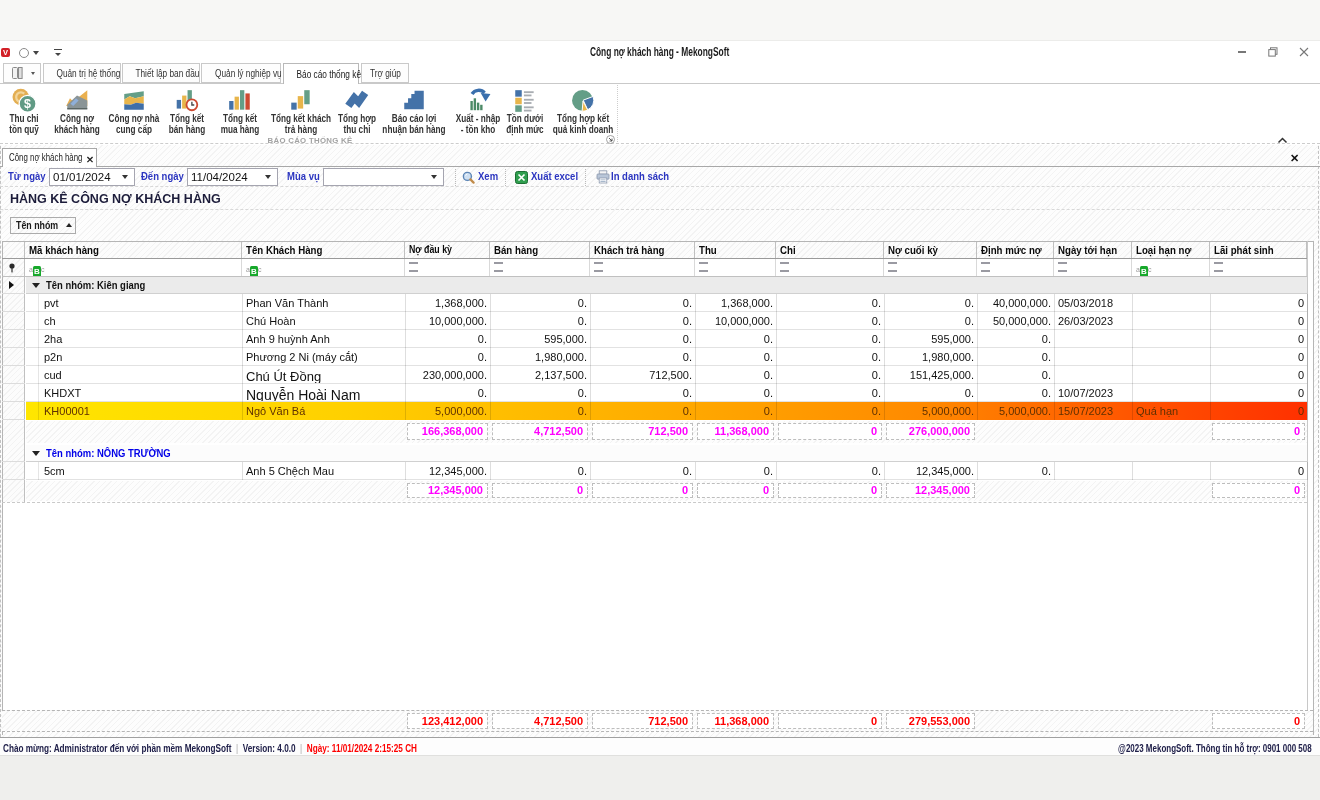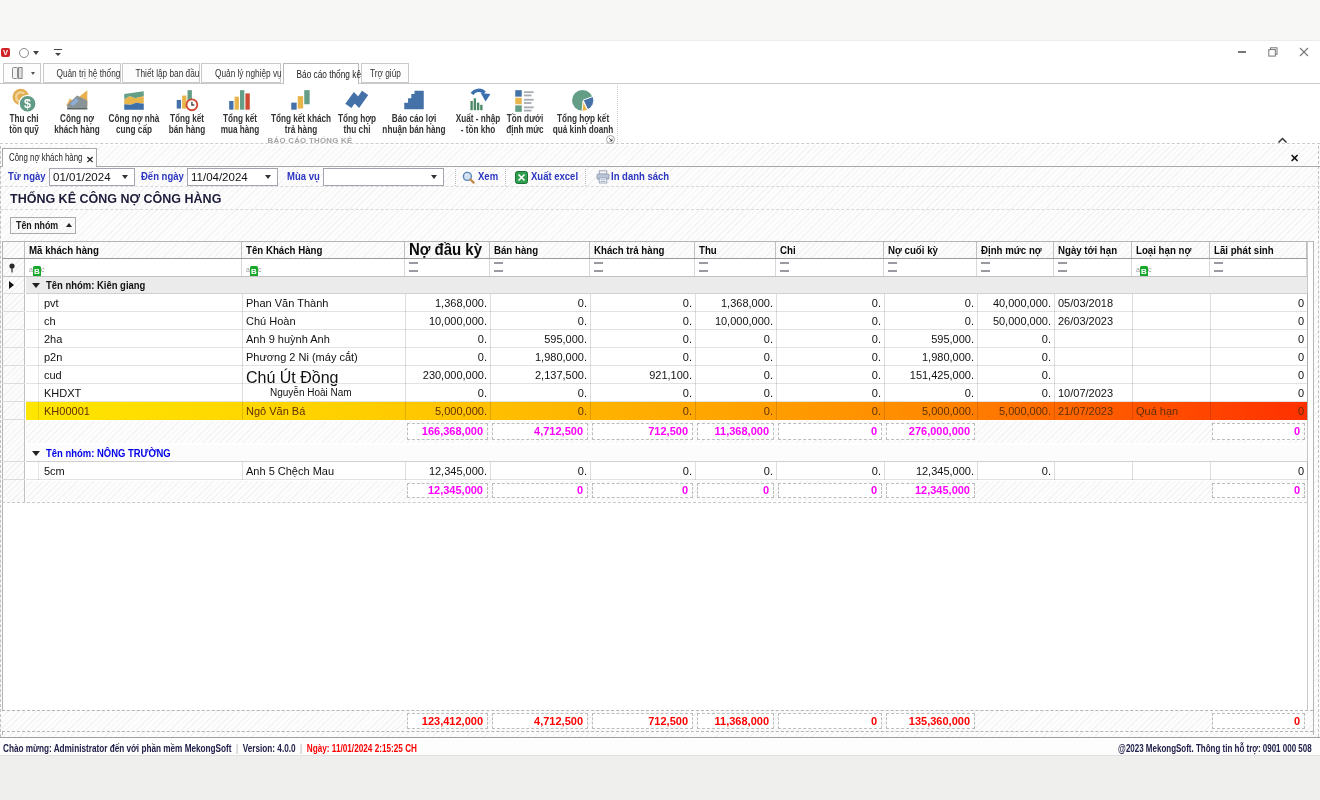--- a/index.html
+++ b/index.html
@@ -10,20 +10,21 @@
   svg{display:block;}
 </style></head><body>
 <div id="app">
 <div class="abs" style="left:0;top:0;width:1320px;height:40px;background:#f7f7f5;border-bottom:1px solid #ececea;"></div>
     <div class="abs" style="left:0;top:755px;width:1320px;height:45px;background:#efefed;border-top:1px solid #e0e0de;"></div>
     <div class="abs" style="left:1px;top:48px;width:9px;height:9px;background:#d22027;border-radius:2px;color:#fff;font-size:7.5px;font-weight:bold;text-align:center;line-height:9px;">V</div>
     <div class="abs" style="left:19px;top:48px;width:8px;height:8px;border:1.4px solid #8a8a8a;border-radius:50%;"></div>
     <div class="abs" style="left:33px;top:51px;width:0;height:0;border-left:3.5px solid transparent;border-right:3.5px solid transparent;border-top:4px solid #444;"></div>
     <div class="abs" style="left:54px;top:49px;width:8px;height:2px;border-top:1.6px solid #444;"></div>
     <div class="abs" style="left:55px;top:53px;width:0;height:0;border-left:3.2px solid transparent;border-right:3.2px solid transparent;border-top:3.8px solid #444;"></div>
+    <div class="abs" style="left:0;top:45px;width:1320px;height:14px;text-align:center;font-size:12px;font-weight:bold;color:#1a1a1a;"><span style="display:inline-block;transform:scaleX(0.7);transform-origin:center;white-space:nowrap;">Công nợ khách hàng - MekongSoft</span></div>
     <div class="abs" style="left:1238px;top:51px;width:8px;height:1.6px;background:#777;"></div>
     <svg class="abs" style="left:1268px;top:47px;" width="10" height="10" viewBox="0 0 10 10">
       <rect x="2.5" y="0.8" width="6.5" height="6.5" fill="none" stroke="#777" stroke-width="1"></rect>
       <rect x="0.8" y="2.6" width="6.5" height="6.5" fill="#fff" stroke="#777" stroke-width="1"></rect>
     </svg>
     <svg class="abs" style="left:1299px;top:47px;" width="10" height="10" viewBox="0 0 10 10">
       <path d="M1,1 L9,9 M9,1 L1,9" stroke="#777" stroke-width="1.1"></path>
     </svg>
     <div class="abs" style="left:0;top:83px;width:1320px;height:1px;background:#c9c9c9;"></div>
     <div class="abs" style="left:3px;top:63px;width:38px;height:20px;border:1px solid #c9c9c9;background:#fdfdfd;box-sizing:border-box;"></div>
@@ -181,31 +182,31 @@
     <svg class="abs" style="left:596px;top:170px;" width="14" height="14" viewBox="0 0 14 14">
       <rect x="3.2" y="0.8" width="7.6" height="3.4" fill="#f4f4f4" stroke="#8a97ad" stroke-width="0.8"></rect>
       <rect x="1" y="4" width="12" height="5.2" rx="0.8" fill="#b9c6d8" stroke="#8a97ad" stroke-width="0.8"></rect>
       <rect x="3.2" y="8" width="7.6" height="5" fill="#fff" stroke="#8a97ad" stroke-width="0.8"></rect>
       <rect x="4.4" y="9.4" width="5.2" height="0.9" fill="#9fb0c6"></rect>
       <rect x="4.4" y="11" width="5.2" height="0.9" fill="#9fb0c6"></rect>
     </svg>
     <div class="abs" style="left:611px;top:170px;font-size:11.2px;font-weight:bold;color:#2b35c0;white-space:nowrap;transform:scaleX(0.85);transform-origin:left;">In danh sách</div>
     <div class="abs" style="left:0;top:186px;width:1320px;height:1px;border-top:1px dashed #d8d8d8;"></div>
     <div class="abs" style="left:0;top:209px;width:1320px;height:1px;border-top:1px dashed #d8d8d8;"></div>
-    <div class="abs" style="left:10px;top:192px;font-size:12.5px;font-weight:bold;color:#1c1c3a;">THỐNG KÊ CÔNG NỢ CÔNG HÀNG</div>
+    <div class="abs" style="left:10px;top:192px;font-size:12.5px;font-weight:bold;color:#1c1c3a;">HÀNG KÊ CÔNG NỢ KHÁCH HÀNG</div>
     <div class="abs hatch" style="left:10px;top:217px;width:66px;height:17px;background-color:#fbfbfb;border:1px solid #ababab;box-sizing:border-box;font-size:10.4px;font-weight:bold;color:#1a1a1a;line-height:15px;padding-left:5px;white-space:nowrap;"><span style="display:inline-block;transform:scaleX(0.85);transform-origin:left;">Tên nhóm</span><span style="position:absolute;left:55px;top:5px;width:0;height:0;border-left:3.5px solid transparent;border-right:3.5px solid transparent;border-bottom:4.5px solid #222;"></span></div>
     <div class="abs" style="left:2px;top:241px;width:1311px;height:469px;background:#fff;"></div>
     <div class="abs" style="left:2px;top:241px;width:1311px;height:1px;background:#b5b5b5;"></div>
     <div class="abs" style="left:2px;top:241px;width:1px;height:494px;background:#b5b5b5;"></div>
     <div class="abs" style="left:1313px;top:241px;width:1px;height:494px;background:#b5b5b5;"></div>
     <div class="abs" style="left:1307px;top:241px;width:1px;height:469px;background:#c8c8c8;"></div>
     <div class="abs hatch" style="left:3px;top:242px;width:22px;height:16px;background-color:#fcfcfc;border-right:1px solid #c0c0c0;box-sizing:border-box;"></div>
     <div class="abs hatch" style="left:25px;top:242px;width:217px;height:16px;background-color:#fcfcfc;border-right:1px solid #c0c0c0;box-sizing:border-box;font-size:11px;font-weight:bold;color:#0a0a0a;line-height:16px;padding-left:4px;overflow:hidden;white-space:nowrap;"><span style="display:inline-block;transform:scaleX(0.88);transform-origin:left;">Mã khách hàng</span></div>
     <div class="abs hatch" style="left:242px;top:242px;width:163px;height:16px;background-color:#fcfcfc;border-right:1px solid #c0c0c0;box-sizing:border-box;font-size:11px;font-weight:bold;color:#0a0a0a;line-height:16px;padding-left:4px;overflow:hidden;white-space:nowrap;"><span style="display:inline-block;transform:scaleX(0.88);transform-origin:left;">Tên Khách Hàng</span></div>
-    <div class="abs hatch" style="left:405px;top:242px;width:85px;height:16px;background-color:#fcfcfc;border-right:1px solid #c0c0c0;box-sizing:border-box;font-size:17px;font-weight:bold;color:#0a0a0a;line-height:16px;padding-left:4px;overflow:hidden;white-space:nowrap;"><span style="display:inline-block;transform:scaleX(0.88);transform-origin:left;">Nợ đầu kỳ</span></div>
+    <div class="abs hatch" style="left:405px;top:242px;width:85px;height:16px;background-color:#fcfcfc;border-right:1px solid #c0c0c0;box-sizing:border-box;font-size:10px;font-weight:bold;color:#0a0a0a;line-height:16px;padding-left:4px;overflow:hidden;white-space:nowrap;"><span style="display:inline-block;transform:scaleX(0.88);transform-origin:left;">Nợ đầu kỳ</span></div>
     <div class="abs hatch" style="left:490px;top:242px;width:100px;height:16px;background-color:#fcfcfc;border-right:1px solid #c0c0c0;box-sizing:border-box;font-size:11px;font-weight:bold;color:#0a0a0a;line-height:16px;padding-left:4px;overflow:hidden;white-space:nowrap;"><span style="display:inline-block;transform:scaleX(0.88);transform-origin:left;">Bán hàng</span></div>
     <div class="abs hatch" style="left:590px;top:242px;width:105px;height:16px;background-color:#fcfcfc;border-right:1px solid #c0c0c0;box-sizing:border-box;font-size:11px;font-weight:bold;color:#0a0a0a;line-height:16px;padding-left:4px;overflow:hidden;white-space:nowrap;"><span style="display:inline-block;transform:scaleX(0.88);transform-origin:left;">Khách trả hàng</span></div>
     <div class="abs hatch" style="left:695px;top:242px;width:81px;height:16px;background-color:#fcfcfc;border-right:1px solid #c0c0c0;box-sizing:border-box;font-size:11px;font-weight:bold;color:#0a0a0a;line-height:16px;padding-left:4px;overflow:hidden;white-space:nowrap;"><span style="display:inline-block;transform:scaleX(0.88);transform-origin:left;">Thu</span></div>
     <div class="abs hatch" style="left:776px;top:242px;width:108px;height:16px;background-color:#fcfcfc;border-right:1px solid #c0c0c0;box-sizing:border-box;font-size:11px;font-weight:bold;color:#0a0a0a;line-height:16px;padding-left:4px;overflow:hidden;white-space:nowrap;"><span style="display:inline-block;transform:scaleX(0.88);transform-origin:left;">Chi</span></div>
     <div class="abs hatch" style="left:884px;top:242px;width:93px;height:16px;background-color:#fcfcfc;border-right:1px solid #c0c0c0;box-sizing:border-box;font-size:11px;font-weight:bold;color:#0a0a0a;line-height:16px;padding-left:4px;overflow:hidden;white-space:nowrap;"><span style="display:inline-block;transform:scaleX(0.88);transform-origin:left;">Nợ cuối kỳ</span></div>
     <div class="abs hatch" style="left:977px;top:242px;width:77px;height:16px;background-color:#fcfcfc;border-right:1px solid #c0c0c0;box-sizing:border-box;font-size:11px;font-weight:bold;color:#0a0a0a;line-height:16px;padding-left:4px;overflow:hidden;white-space:nowrap;"><span style="display:inline-block;transform:scaleX(0.88);transform-origin:left;">Định mức nợ</span></div>
     <div class="abs hatch" style="left:1054px;top:242px;width:78px;height:16px;background-color:#fcfcfc;border-right:1px solid #c0c0c0;box-sizing:border-box;font-size:11px;font-weight:bold;color:#0a0a0a;line-height:16px;padding-left:4px;overflow:hidden;white-space:nowrap;"><span style="display:inline-block;transform:scaleX(0.88);transform-origin:left;">Ngày tới hạn</span></div>
     <div class="abs hatch" style="left:1132px;top:242px;width:78px;height:16px;background-color:#fcfcfc;border-right:1px solid #c0c0c0;box-sizing:border-box;font-size:11px;font-weight:bold;color:#0a0a0a;line-height:16px;padding-left:4px;overflow:hidden;white-space:nowrap;"><span style="display:inline-block;transform:scaleX(0.88);transform-origin:left;">Loại hạn nợ</span></div>
     <div class="abs hatch" style="left:1210px;top:242px;width:97px;height:16px;background-color:#fcfcfc;border-right:1px solid #c0c0c0;box-sizing:border-box;font-size:11px;font-weight:bold;color:#0a0a0a;line-height:16px;padding-left:4px;overflow:hidden;white-space:nowrap;"><span style="display:inline-block;transform:scaleX(0.88);transform-origin:left;">Lãi phát sinh</span></div>
     <div class="abs" style="left:2px;top:258px;width:1305px;height:1px;background:#9a9a9a;"></div>
@@ -273,53 +274,53 @@
     <div class="abs num" style="left:405px;top:351px;width:82px;font-size:11px;color:#111;">0.</div>
     <div class="abs num" style="left:490px;top:351px;width:97px;font-size:11px;color:#111;">1,980,000.</div>
     <div class="abs num" style="left:590px;top:351px;width:102px;font-size:11px;color:#111;">0.</div>
     <div class="abs num" style="left:695px;top:351px;width:78px;font-size:11px;color:#111;">0.</div>
     <div class="abs num" style="left:776px;top:351px;width:105px;font-size:11px;color:#111;">0.</div>
     <div class="abs num" style="left:884px;top:351px;width:90px;font-size:11px;color:#111;">1,980,000.</div>
     <div class="abs num" style="left:977px;top:351px;width:74px;font-size:11px;color:#111;">0.</div>
     <div class="abs num" style="left:1210px;top:351px;width:94px;font-size:11px;color:#111;">0</div>
     <div class="abs" style="left:26px;top:365px;width:1281px;height:1px;background:#e2e2e2;"></div>
     <div class="abs" style="left:44px;top:369px;font-size:11px;color:#111;">cud</div>
-    <div class="abs" style="left:246px;top:369px;font-size:16px;color:#111;">Chú Út Đồng</div>
+    <div class="abs" style="left:246px;top:369px;font-size:13px;color:#111;">Chú Út Đồng</div>
     <div class="abs num" style="left:405px;top:369px;width:82px;font-size:11px;color:#111;">230,000,000.</div>
     <div class="abs num" style="left:490px;top:369px;width:97px;font-size:11px;color:#111;">2,137,500.</div>
-    <div class="abs num" style="left:590px;top:369px;width:102px;font-size:11px;color:#111;">921,100.</div>
+    <div class="abs num" style="left:590px;top:369px;width:102px;font-size:11px;color:#111;">712,500.</div>
     <div class="abs num" style="left:695px;top:369px;width:78px;font-size:11px;color:#111;">0.</div>
     <div class="abs num" style="left:776px;top:369px;width:105px;font-size:11px;color:#111;">0.</div>
     <div class="abs num" style="left:884px;top:369px;width:90px;font-size:11px;color:#111;">151,425,000.</div>
     <div class="abs num" style="left:977px;top:369px;width:74px;font-size:11px;color:#111;">0.</div>
     <div class="abs num" style="left:1210px;top:369px;width:94px;font-size:11px;color:#111;">0</div>
     <div class="abs" style="left:26px;top:383px;width:1281px;height:1px;background:#e2e2e2;"></div>
     <div class="abs" style="left:44px;top:387px;font-size:11px;color:#111;">KHDXT</div>
-    <div class="abs" style="left:246px;top:387px;font-size:10px;color:#111;margin-left:24px;">Nguyễn Hoài Nam</div>
+    <div class="abs" style="left:246px;top:387px;font-size:14px;color:#111;">Nguyễn Hoài Nam</div>
     <div class="abs num" style="left:405px;top:387px;width:82px;font-size:11px;color:#111;">0.</div>
     <div class="abs num" style="left:490px;top:387px;width:97px;font-size:11px;color:#111;">0.</div>
     <div class="abs num" style="left:590px;top:387px;width:102px;font-size:11px;color:#111;">0.</div>
     <div class="abs num" style="left:695px;top:387px;width:78px;font-size:11px;color:#111;">0.</div>
     <div class="abs num" style="left:776px;top:387px;width:105px;font-size:11px;color:#111;">0.</div>
     <div class="abs num" style="left:884px;top:387px;width:90px;font-size:11px;color:#111;">0.</div>
     <div class="abs num" style="left:977px;top:387px;width:74px;font-size:11px;color:#111;">0.</div>
     <div class="abs" style="left:1058px;top:387px;font-size:11px;color:#111;">10/07/2023</div>
     <div class="abs num" style="left:1210px;top:387px;width:94px;font-size:11px;color:#111;">0</div>
     <div class="abs" style="left:26px;top:401px;width:1281px;height:1px;background:#e2e2e2;"></div>
     <div class="abs" style="left:26px;top:402px;width:1281px;height:18px;background:linear-gradient(90deg,#ffe600 0%,#ffd000 25%,#ffa800 52%,#ff8a00 70%,#ff5000 88%,#ff3000 100%);"></div>
     <div class="abs" style="left:44px;top:405px;font-size:11px;color:#5f3000;">KH00001</div>
     <div class="abs" style="left:246px;top:405px;font-size:11px;color:#5f3000;">Ngô Văn Bá</div>
     <div class="abs num" style="left:405px;top:405px;width:82px;font-size:11px;color:#5f3000;">5,000,000.</div>
     <div class="abs num" style="left:490px;top:405px;width:97px;font-size:11px;color:#5f3000;">0.</div>
     <div class="abs num" style="left:590px;top:405px;width:102px;font-size:11px;color:#5f3000;">0.</div>
     <div class="abs num" style="left:695px;top:405px;width:78px;font-size:11px;color:#5f3000;">0.</div>
     <div class="abs num" style="left:776px;top:405px;width:105px;font-size:11px;color:#5f3000;">0.</div>
     <div class="abs num" style="left:884px;top:405px;width:90px;font-size:11px;color:#5f3000;">5,000,000.</div>
     <div class="abs num" style="left:977px;top:405px;width:74px;font-size:11px;color:#5f3000;">5,000,000.</div>
-    <div class="abs" style="left:1058px;top:405px;font-size:11px;color:#5f3000;">21/07/2023</div>
+    <div class="abs" style="left:1058px;top:405px;font-size:11px;color:#5f3000;">15/07/2023</div>
     <div class="abs" style="left:1136px;top:405px;font-size:11px;color:#5f3000;">Quá hạn</div>
     <div class="abs num" style="left:1210px;top:405px;width:94px;font-size:11px;color:#5f3000;">0</div>
     <div class="abs" style="left:242px;top:294px;width:1px;height:126px;background:rgba(0,0,0,0.13);"></div>
     <div class="abs" style="left:405px;top:294px;width:1px;height:126px;background:rgba(0,0,0,0.13);"></div>
     <div class="abs" style="left:490px;top:294px;width:1px;height:126px;background:rgba(0,0,0,0.13);"></div>
     <div class="abs" style="left:590px;top:294px;width:1px;height:126px;background:rgba(0,0,0,0.13);"></div>
     <div class="abs" style="left:695px;top:294px;width:1px;height:126px;background:rgba(0,0,0,0.13);"></div>
     <div class="abs" style="left:776px;top:294px;width:1px;height:126px;background:rgba(0,0,0,0.13);"></div>
     <div class="abs" style="left:884px;top:294px;width:1px;height:126px;background:rgba(0,0,0,0.13);"></div>
     <div class="abs" style="left:977px;top:294px;width:1px;height:126px;background:rgba(0,0,0,0.13);"></div>
@@ -381,17 +382,17 @@
     <div class="abs num" style="left:778px;top:483px;width:104px;height:15px;background:#fff;border:1px dashed #bdbdbd;box-sizing:border-box;font-size:11px;font-weight:bold;color:#ff00ff;line-height:13px;padding-right:4px;">0</div>
     <div class="abs num" style="left:886px;top:483px;width:89px;height:15px;background:#fff;border:1px dashed #bdbdbd;box-sizing:border-box;font-size:11px;font-weight:bold;color:#ff00ff;line-height:13px;padding-right:4px;">12,345,000</div>
     <div class="abs num" style="left:1212px;top:483px;width:93px;height:15px;background:#fff;border:1px dashed #bdbdbd;box-sizing:border-box;font-size:11px;font-weight:bold;color:#ff00ff;line-height:13px;padding-right:4px;">0</div>
     <div class="abs" style="left:2px;top:502px;width:1305px;height:1px;border-top:1px dashed #c9c9c9;"></div>
     <div class="abs hatch" style="left:2px;top:710px;width:1311px;height:22px;background-color:#fdfdfd;border-top:1px dashed #b5b5b5;border-bottom:1px dashed #b5b5b5;box-sizing:border-box;"></div>
     <div class="abs num" style="left:407px;top:713px;width:81px;height:16px;background:#fff;border:1px dashed #bdbdbd;box-sizing:border-box;font-size:11px;font-weight:bold;color:#fe0000;line-height:14px;padding-right:4px;">123,412,000</div>
     <div class="abs num" style="left:492px;top:713px;width:96px;height:16px;background:#fff;border:1px dashed #bdbdbd;box-sizing:border-box;font-size:11px;font-weight:bold;color:#fe0000;line-height:14px;padding-right:4px;">4,712,500</div>
     <div class="abs num" style="left:592px;top:713px;width:101px;height:16px;background:#fff;border:1px dashed #bdbdbd;box-sizing:border-box;font-size:11px;font-weight:bold;color:#fe0000;line-height:14px;padding-right:4px;">712,500</div>
     <div class="abs num" style="left:697px;top:713px;width:77px;height:16px;background:#fff;border:1px dashed #bdbdbd;box-sizing:border-box;font-size:11px;font-weight:bold;color:#fe0000;line-height:14px;padding-right:4px;">11,368,000</div>
     <div class="abs num" style="left:778px;top:713px;width:104px;height:16px;background:#fff;border:1px dashed #bdbdbd;box-sizing:border-box;font-size:11px;font-weight:bold;color:#fe0000;line-height:14px;padding-right:4px;">0</div>
-    <div class="abs num" style="left:886px;top:713px;width:89px;height:16px;background:#fff;border:1px dashed #bdbdbd;box-sizing:border-box;font-size:11px;font-weight:bold;color:#fe0000;line-height:14px;padding-right:4px;">135,360,000</div>
+    <div class="abs num" style="left:886px;top:713px;width:89px;height:16px;background:#fff;border:1px dashed #bdbdbd;box-sizing:border-box;font-size:11px;font-weight:bold;color:#fe0000;line-height:14px;padding-right:4px;">279,553,000</div>
     <div class="abs num" style="left:1212px;top:713px;width:93px;height:16px;background:#fff;border:1px dashed #bdbdbd;box-sizing:border-box;font-size:11px;font-weight:bold;color:#fe0000;line-height:14px;padding-right:4px;">0</div>
     <div class="abs" style="left:0;top:737px;width:1320px;height:18px;background:#fdfdfd;border-top:1px solid #a0a0a0;box-sizing:border-box;"></div>
     <div class="abs" style="left:3px;top:742px;font-size:10.5px;font-weight:bold;color:#20204a;white-space:nowrap;transform:scaleX(0.78);transform-origin:left;">Chào mừng: Administrator đến với phần mềm MekongSoft <span style="color:#aaa;font-weight:normal;">&nbsp;|&nbsp;</span> Version: 4.0.0 <span style="color:#aaa;font-weight:normal;">&nbsp;|&nbsp;</span> <span style="color:#fe0000;">Ngày: 11/01/2024 2:15:25 CH</span></div>
     <div class="abs" style="right:8px;top:742px;font-size:10.5px;font-weight:bold;color:#20204a;white-space:nowrap;transform:scaleX(0.76);transform-origin:right;">@2023 MekongSoft. Thông tin hỗ trợ: 0901 000 508</div>
   </div>
 </body></html>

